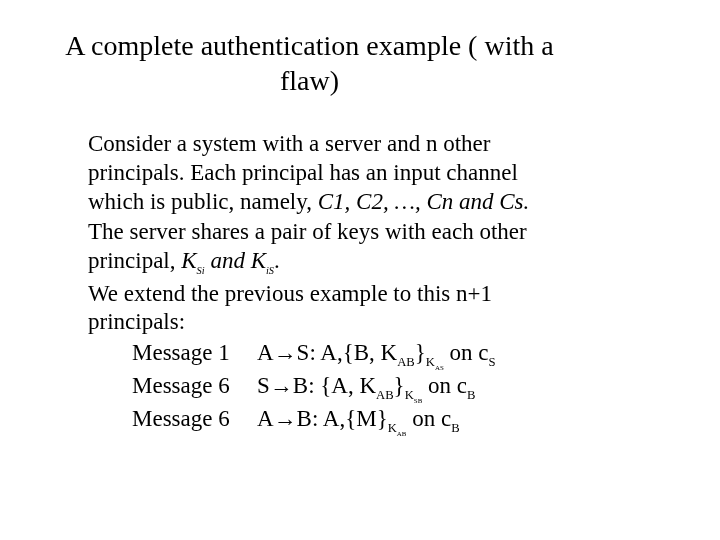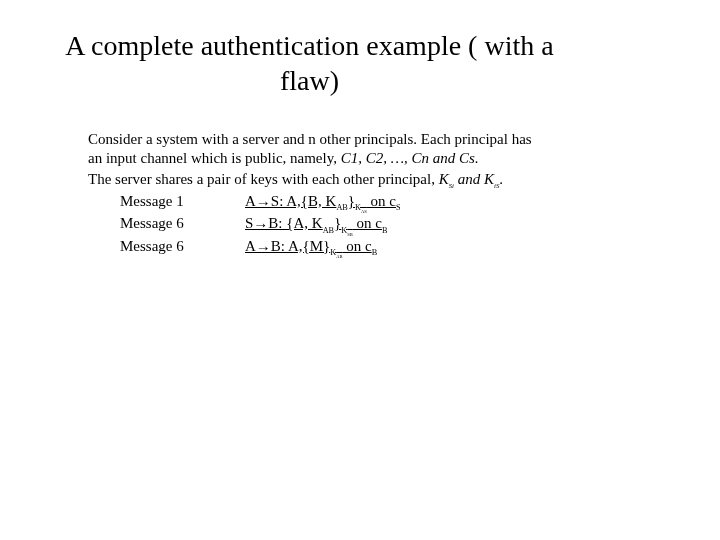--- a/index.html
+++ b/index.html
@@ -18,32 +18,31 @@
     padding: 28px 60px 20px 60px;
   }
   .title {
     font-size: 28px;
     line-height: 1.25;
     text-align: center;
     margin: 0 0 32px 0;
     font-weight: normal;
   }
   .body {
-    font-size: 15px;
+    font-size: 23px;
     line-height: 1.25;
     margin-left: 28px;
     margin-right: 10px;
   }
   .para {
     margin: 0 0 2px 0;
   }
   .messages {
     margin-top: 2px;
-    margin-left: 32px;
-    text-decoration: underline;
+    margin-left: 44px;
   }
   .msg-row {
     margin: 0;
     white-space: nowrap;
   }
   .msg-label {
     display: inline-block;
     width: 125px;
   }
   .italic { font-style: italic; }
@@ -71,20 +70,21 @@
   <div class="body">
 
     <p class="para">
       <span>Consider a system with a server and n other principals. Each principal has an input channel which is public, namely, </span><span class="italic">C1, C2, …, Cn and Cs.</span>
     </p>
 
     <p class="para">
       <span>The server shares a pair of keys with each other principal, </span><span class="italic"><span>K</span><span class="sub-sm">Si</span></span><span class="italic"> and </span><span class="italic"><span>K</span><span class="sub-sm">iS</span></span><span>.</span>
     </p>
 
+    <p class="para">We extend the previous example to this n+1 principals:</p>
 
     <div class="messages">
 
       <p class="msg-row">
         <span class="msg-label">Message 1</span><span>A→S: A,{B, K</span><span class="sub">AB</span><span>}</span><span class="sub"><span>K</span><span class="sub">AS</span></span><span> on c</span><span class="sub">S</span>
       </p>
 
       <p class="msg-row">
         <span class="msg-label">Message 6</span><span>S→B: {A, K</span><span class="sub">AB</span><span>}</span><span class="sub"><span>K</span><span class="sub">SB</span></span><span> on c</span><span class="sub">B</span>
       </p>

